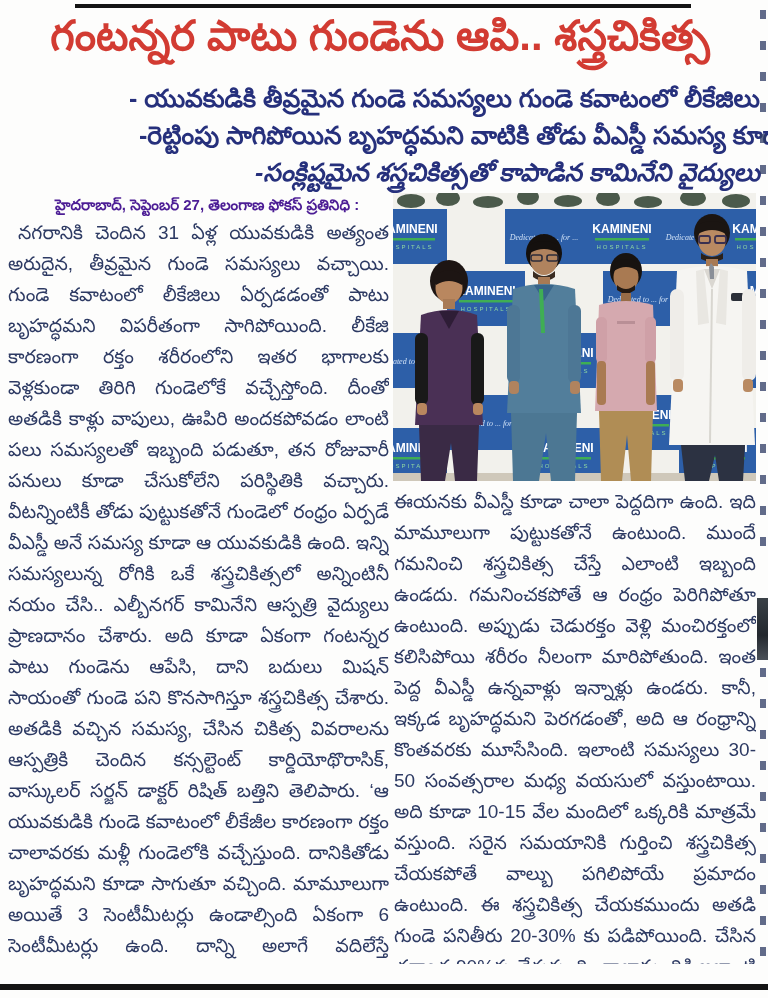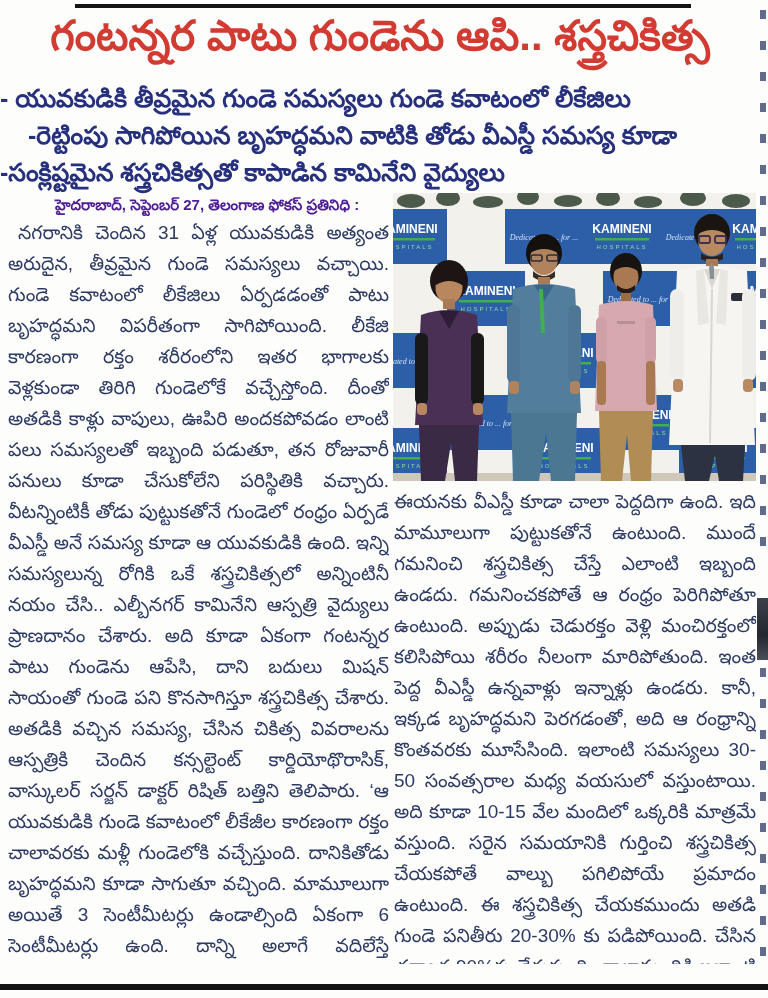--- a/index.html
+++ b/index.html
@@ -8,26 +8,26 @@
     font-family:"Liberation Sans","DejaVu Sans",sans-serif;
   }
   .rule{position:absolute;background:#141414;}
   #top-rule{left:75px;top:4px;width:616px;height:4px;}
   #bottom-rule{left:0;top:984px;width:768px;height:6px;}
   #headline{
     position:absolute;left:0;top:12px;width:760px;text-align:center;
     font-size:42px;font-weight:bold;color:#d23b32;letter-spacing:0px;
   }
   .subhead{
-    position:absolute;left:0;width:760px;text-align:left;
+    position:absolute;left:0;width:760px;text-align:right;
     font-size:25px;font-weight:bold;color:#26307c;
   }
   #subhead-1{top:84px;}
   #subhead-2{top:121px;padding-left:28px;}
-  #subhead-3{top:158px;}
+  #subhead-3{top:158px;font-style:italic;}
   #dateline{
     position:absolute;left:55px;top:196px;width:340px;
     font-size:15px;font-weight:bold;color:#4c1d95;
   }
   .bodycol{
     position:absolute;font-size:19px;line-height:31px;color:#2d3a63;
     text-align:justify;overflow:hidden;
   }
   #body-left{left:8px;top:217px;width:381px;height:747px;text-indent:10px;}
   #body-right{left:394px;top:486px;width:362px;height:478px;}

